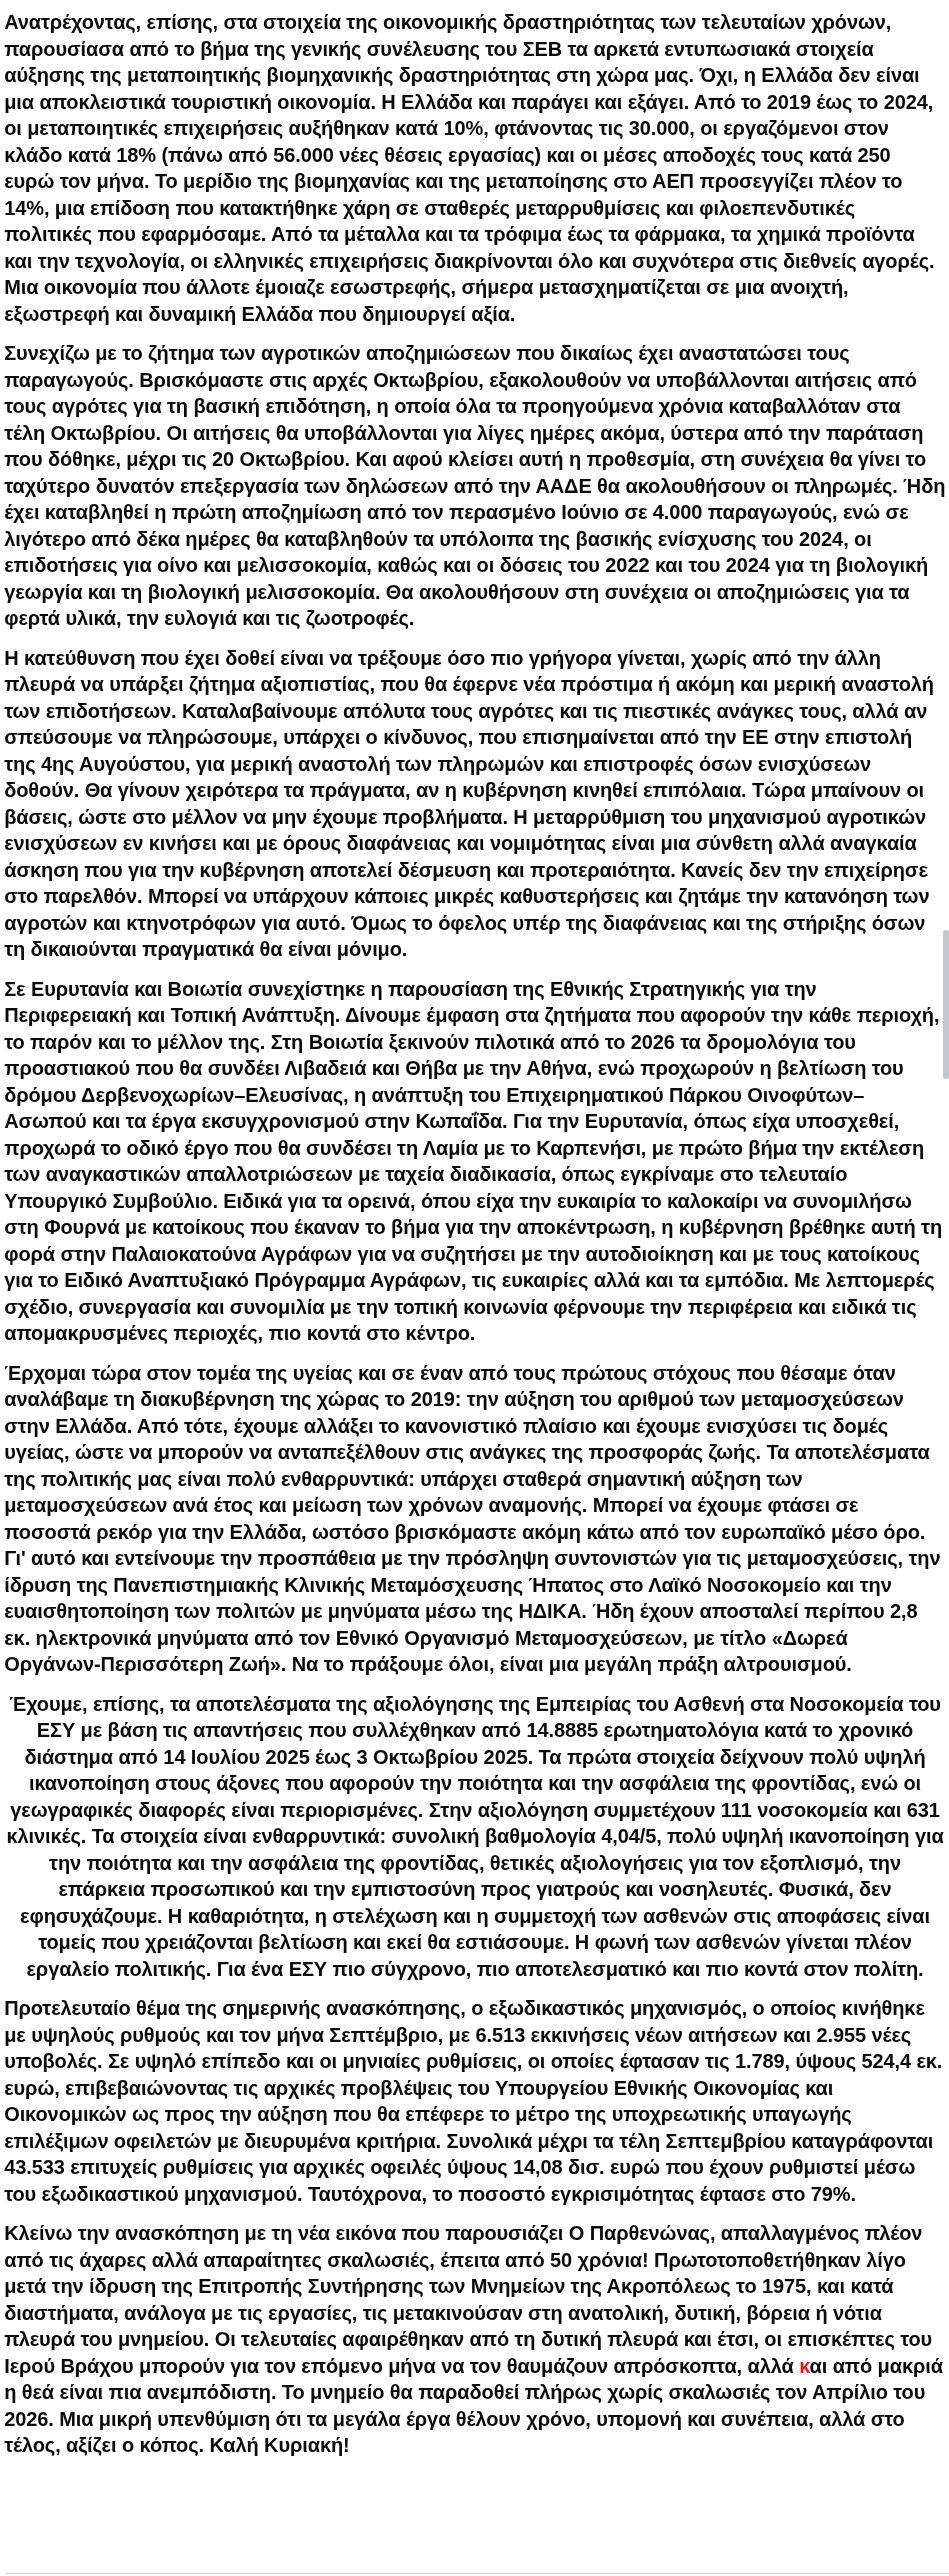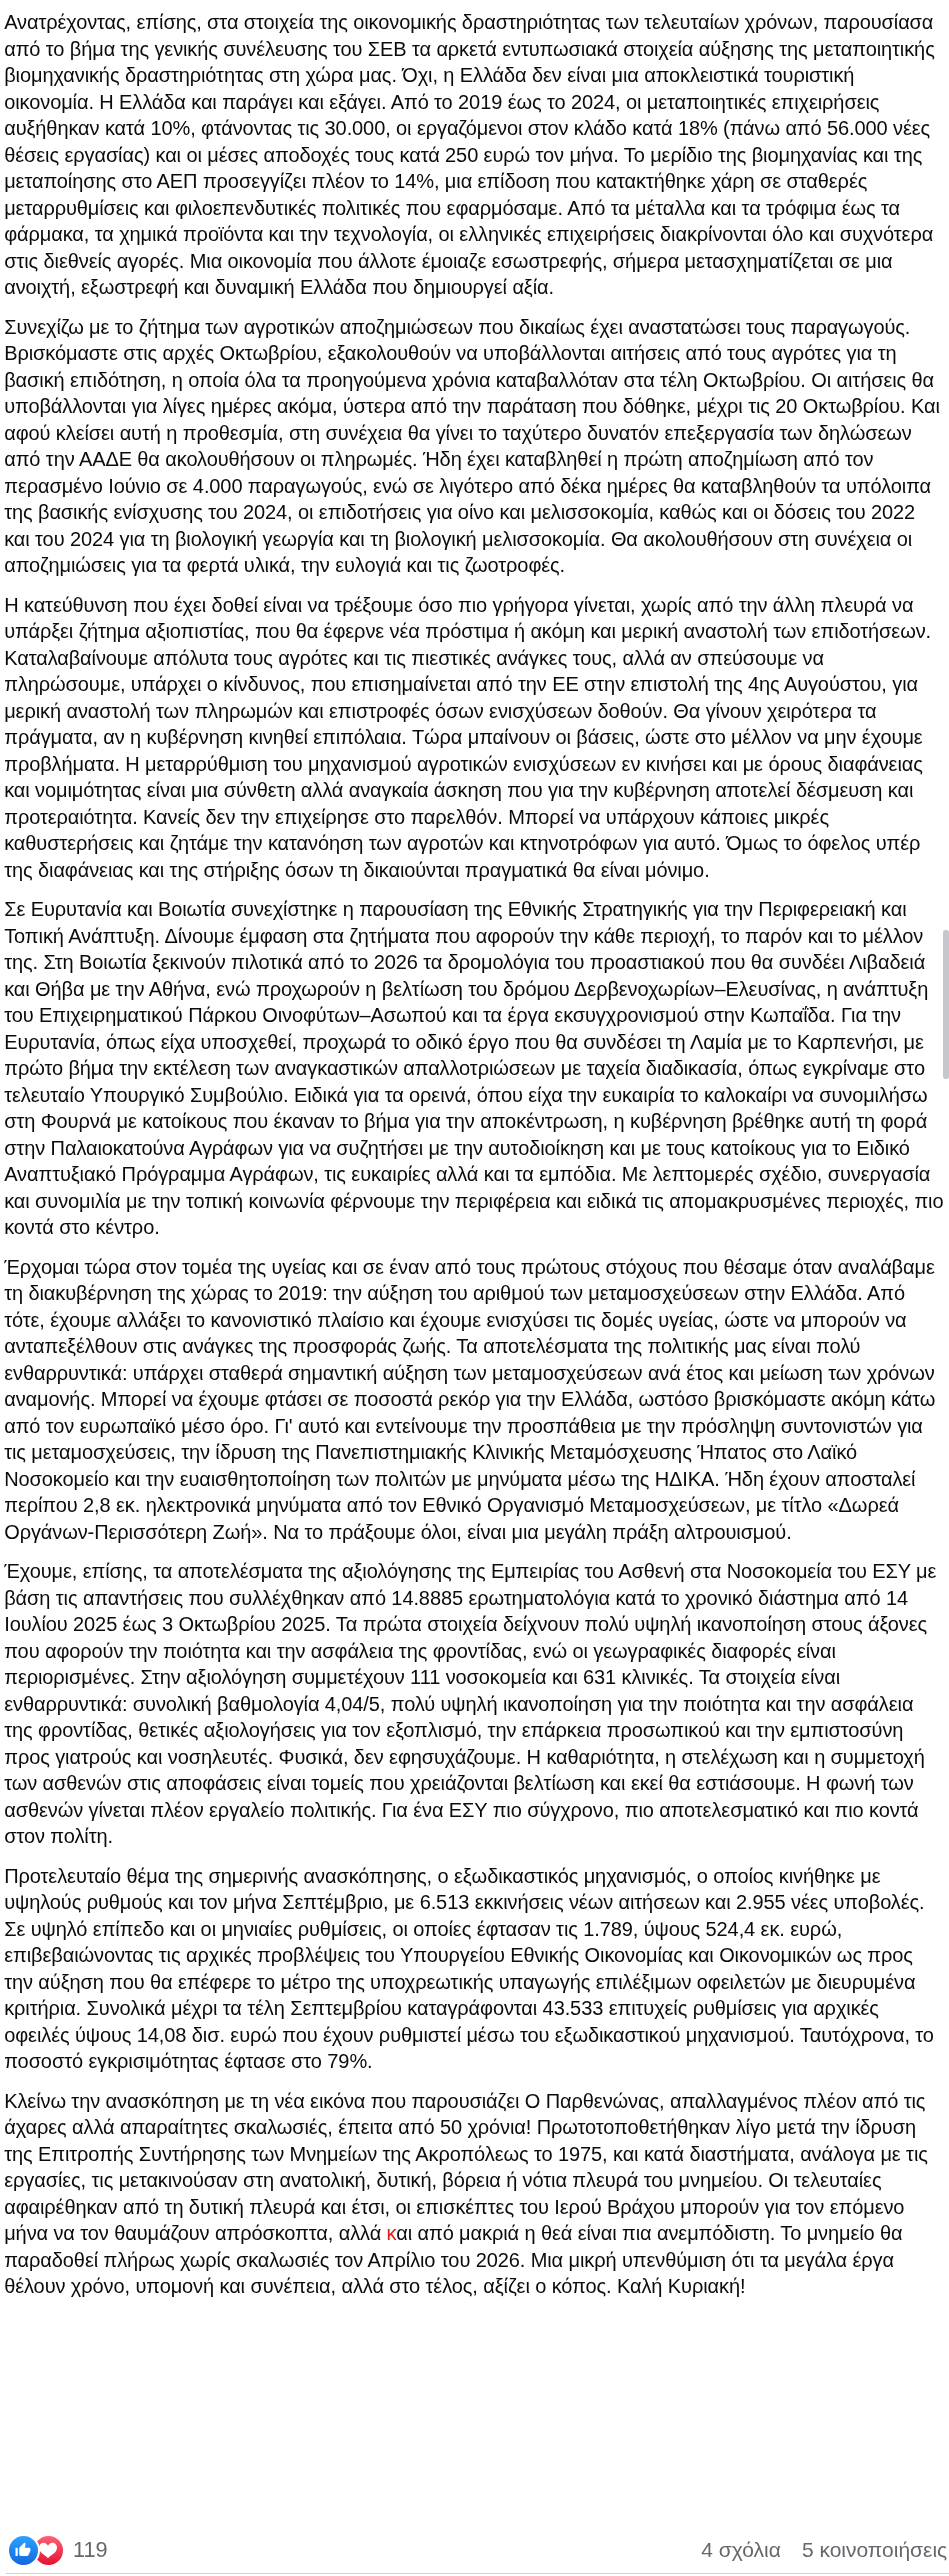--- a/index.html
+++ b/index.html
@@ -6,31 +6,32 @@
   .page{
     position:relative;
     width:950px;
     height:2576px;
     overflow:hidden;
     background:#fff;
     font-family:"Liberation Sans","DejaVu Sans",sans-serif;
   }
   .content{
     padding:9px 4.2px 0 4.2px;
+    font-weight:bold;
   }
   p.para{
     margin:0;
     font-size:20px;
     line-height:26.5px;
     letter-spacing:-0.1px;
     color:#0b0b0d;
     text-align:left;
   }
   p.para + p.para{margin-top:13px;}
-  p.para.tight{margin-top:0;}
+  p.para.tight{margin-top:0;text-align:center;}
   .footer{
     position:absolute;
     left:0;right:0;bottom:0;
     height:67px;
     background:#fff;
   }
   .meta-row{
     position:absolute;
     left:4.2px;right:2.8px;bottom:8.4px;
     height:35px;
@@ -95,38 +96,19 @@
       <p class="para">Συνεχίζω με το ζήτημα των αγροτικών αποζημιώσεων που δικαίως έχει αναστατώσει τους παραγωγούς. Βρισκόμαστε στις αρχές Οκτωβρίου, εξακολουθούν να υποβάλλονται αιτήσεις από τους αγρότες για τη βασική επιδότηση, η οποία όλα τα προηγούμενα χρόνια καταβαλλόταν στα τέλη Οκτωβρίου. Οι αιτήσεις θα υποβάλλονται για λίγες ημέρες ακόμα, ύστερα από την παράταση που δόθηκε, μέχρι τις 20 Οκτωβρίου. Και αφού κλείσει αυτή η προθεσμία, στη συνέχεια θα γίνει το ταχύτερο δυνατόν επεξεργασία των δηλώσεων από την ΑΑΔΕ θα ακολουθήσουν οι πληρωμές. Ήδη έχει καταβληθεί η πρώτη αποζημίωση από τον περασμένο Ιούνιο σε 4.000 παραγωγούς, ενώ σε λιγότερο από δέκα ημέρες θα καταβληθούν τα υπόλοιπα της βασικής ενίσχυσης του 2024, οι επιδοτήσεις για οίνο και μελισσοκομία, καθώς και οι δόσεις του 2022 και του 2024 για τη βιολογική γεωργία και τη βιολογική μελισσοκομία. Θα ακολουθήσουν στη συνέχεια οι αποζημιώσεις για τα φερτά υλικά, την ευλογιά και τις ζωοτροφές.</p>
       <p class="para">Η κατεύθυνση που έχει δοθεί είναι να τρέξουμε όσο πιο γρήγορα γίνεται, χωρίς από την άλλη πλευρά να υπάρξει ζήτημα αξιοπιστίας, που θα έφερνε νέα πρόστιμα ή ακόμη και μερική αναστολή των επιδοτήσεων. Καταλαβαίνουμε απόλυτα τους αγρότες και τις πιεστικές ανάγκες τους, αλλά αν σπεύσουμε να πληρώσουμε, υπάρχει ο κίνδυνος, που επισημαίνεται από την ΕΕ στην επιστολή της 4ης Αυγούστου, για μερική αναστολή των πληρωμών και επιστροφές όσων ενισχύσεων δοθούν. Θα γίνουν χειρότερα τα πράγματα, αν η κυβέρνηση κινηθεί επιπόλαια. Τώρα μπαίνουν οι βάσεις, ώστε στο μέλλον να μην έχουμε προβλήματα. Η μεταρρύθμιση του μηχανισμού αγροτικών ενισχύσεων εν κινήσει και με όρους διαφάνειας και νομιμότητας είναι μια σύνθετη αλλά αναγκαία άσκηση που για την κυβέρνηση αποτελεί δέσμευση και προτεραιότητα. Κανείς δεν την επιχείρησε στο παρελθόν. Μπορεί να υπάρχουν κάποιες μικρές καθυστερήσεις και ζητάμε την κατανόηση των αγροτών και κτηνοτρόφων για αυτό. Όμως το όφελος υπέρ της διαφάνειας και της στήριξης όσων τη δικαιούνται πραγματικά θα είναι μόνιμο.</p>
       <p class="para">Σε Ευρυτανία και Βοιωτία συνεχίστηκε η παρουσίαση της Εθνικής Στρατηγικής για την Περιφερειακή και Τοπική Ανάπτυξη. Δίνουμε έμφαση στα ζητήματα που αφορούν την κάθε περιοχή, το παρόν και το μέλλον της. Στη Βοιωτία ξεκινούν πιλοτικά από το 2026 τα δρομολόγια του προαστιακού που θα συνδέει Λιβαδειά και Θήβα με την Αθήνα, ενώ προχωρούν η βελτίωση του δρόμου Δερβενοχωρίων–Ελευσίνας, η ανάπτυξη του Επιχειρηματικού Πάρκου Οινοφύτων–Ασωπού και τα έργα εκσυγχρονισμού στην Κωπαΐδα. Για την Ευρυτανία, όπως είχα υποσχεθεί, προχωρά το οδικό έργο που θα συνδέσει τη Λαμία με το Καρπενήσι, με πρώτο βήμα την εκτέλεση των αναγκαστικών απαλλοτριώσεων με ταχεία διαδικασία, όπως εγκρίναμε στο τελευταίο Υπουργικό Συμβούλιο. Ειδικά για τα ορεινά, όπου είχα την ευκαιρία το καλοκαίρι να συνομιλήσω στη Φουρνά με κατοίκους που έκαναν το βήμα για την αποκέντρωση, η κυβέρνηση βρέθηκε αυτή τη φορά στην Παλαιοκατούνα Αγράφων για να συζητήσει με την αυτοδιοίκηση και με τους κατοίκους για το Ειδικό Αναπτυξιακό Πρόγραμμα Αγράφων, τις ευκαιρίες αλλά και τα εμπόδια. Με λεπτομερές σχέδιο, συνεργασία και συνομιλία με την τοπική κοινωνία φέρνουμε την περιφέρεια και ειδικά τις απομακρυσμένες περιοχές, πιο κοντά στο κέντρο.</p>
       <p class="para">Έρχομαι τώρα στον τομέα της υγείας και σε έναν από τους πρώτους στόχους που θέσαμε όταν αναλάβαμε τη διακυβέρνηση της χώρας το 2019: την αύξηση του αριθμού των μεταμοσχεύσεων στην Ελλάδα. Από τότε, έχουμε αλλάξει το κανονιστικό πλαίσιο και έχουμε ενισχύσει τις δομές υγείας, ώστε να μπορούν να ανταπεξέλθουν στις ανάγκες της προσφοράς ζωής. Τα αποτελέσματα της πολιτικής μας είναι πολύ ενθαρρυντικά: υπάρχει σταθερά σημαντική αύξηση των μεταμοσχεύσεων ανά έτος και μείωση των χρόνων αναμονής. Μπορεί να έχουμε φτάσει σε ποσοστά ρεκόρ για την Ελλάδα, ωστόσο βρισκόμαστε ακόμη κάτω από τον ευρωπαϊκό μέσο όρο. Γι' αυτό και εντείνουμε την προσπάθεια με την πρόσληψη συντονιστών για τις μεταμοσχεύσεις, την ίδρυση της Πανεπιστημιακής Κλινικής Μεταμόσχευσης Ήπατος στο Λαϊκό Νοσοκομείο και την ευαισθητοποίηση των πολιτών με μηνύματα μέσω της ΗΔΙΚΑ. Ήδη έχουν αποσταλεί περίπου 2,8 εκ. ηλεκτρονικά μηνύματα από τον Εθνικό Οργανισμό Μεταμοσχεύσεων, με τίτλο «Δωρεά Οργάνων-Περισσότερη Ζωή». Να το πράξουμε όλοι, είναι μια μεγάλη πράξη αλτρουισμού.</p>
       <p class="para tight">Έχουμε, επίσης, τα αποτελέσματα της αξιολόγησης της Εμπειρίας του Ασθενή στα Νοσοκομεία του ΕΣΥ με βάση τις απαντήσεις που συλλέχθηκαν από 14.8885 ερωτηματολόγια κατά το χρονικό διάστημα από 14 Ιουλίου 2025 έως 3 Οκτωβρίου 2025. Τα πρώτα στοιχεία δείχνουν πολύ υψηλή ικανοποίηση στους άξονες που αφορούν την ποιότητα και την ασφάλεια της φροντίδας, ενώ οι γεωγραφικές διαφορές είναι περιορισμένες. Στην αξιολόγηση συμμετέχουν 111 νοσοκομεία και 631 κλινικές. Τα στοιχεία είναι ενθαρρυντικά: συνολική βαθμολογία 4,04/5, πολύ υψηλή ικανοποίηση για την ποιότητα και την ασφάλεια της φροντίδας, θετικές αξιολογήσεις για τον εξοπλισμό, την επάρκεια προσωπικού και την εμπιστοσύνη προς γιατρούς και νοσηλευτές. Φυσικά, δεν εφησυχάζουμε. Η καθαριότητα, η στελέχωση και η συμμετοχή των ασθενών στις αποφάσεις είναι τομείς που χρειάζονται βελτίωση και εκεί θα εστιάσουμε. Η φωνή των ασθενών γίνεται πλέον εργαλείο πολιτικής. Για ένα ΕΣΥ πιο σύγχρονο, πιο αποτελεσματικό και πιο κοντά στον πολίτη.</p>
       <p class="para">Προτελευταίο θέμα της σημερινής ανασκόπησης, ο εξωδικαστικός μηχανισμός, ο οποίος κινήθηκε με υψηλούς ρυθμούς και τον μήνα Σεπτέμβριο, με 6.513 εκκινήσεις νέων αιτήσεων και 2.955 νέες υποβολές. Σε υψηλό επίπεδο και οι μηνιαίες ρυθμίσεις, οι οποίες έφτασαν τις 1.789, ύψους 524,4 εκ. ευρώ, επιβεβαιώνοντας τις αρχικές προβλέψεις του Υπουργείου Εθνικής Οικονομίας και Οικονομικών ως προς την αύξηση που θα επέφερε το μέτρο της υποχρεωτικής υπαγωγής επιλέξιμων οφειλετών με διευρυμένα κριτήρια. Συνολικά μέχρι τα τέλη Σεπτεμβρίου καταγράφονται 43.533 επιτυχείς ρυθμίσεις για αρχικές οφειλές ύψους 14,08 δισ. ευρώ που έχουν ρυθμιστεί μέσω του εξωδικαστικού μηχανισμού. Ταυτόχρονα, το ποσοστό εγκρισιμότητας έφτασε στο 79%.</p>
       <p class="para"><span>Κλείνω την ανασκόπηση με τη νέα εικόνα που παρουσιάζει Ο Παρθενώνας, απαλλαγμένος πλέον από τις άχαρες αλλά απαραίτητες  σκαλωσιές, έπειτα από 50 χρόνια! Πρωτοτοποθετήθηκαν λίγο μετά την ίδρυση της Επιτροπής Συντήρησης των Μνημείων της Ακροπόλεως το 1975, και κατά διαστήματα, ανάλογα με τις εργασίες, τις μετακινούσαν στη ανατολική, δυτική, βόρεια ή νότια πλευρά του μνημείου. Οι τελευταίες αφαιρέθηκαν από τη δυτική πλευρά και έτσι, οι επισκέπτες του Ιερού Βράχου μπορούν για τον επόμενο μήνα να τον θαυμάζουν απρόσκοπτα, αλλά </span><span style="color: rgb(228, 27, 23);">κ</span><span>αι από μακριά η θεά είναι πια ανεμπόδιστη. Το μνημείο θα παραδοθεί πλήρως χωρίς σκαλωσιές τον Απρίλιο του 2026. Μια μικρή υπενθύμιση ότι τα μεγάλα έργα θέλουν χρόνο, υπομονή και συνέπεια, αλλά στο τέλος, αξίζει ο κόπος. Καλή Κυριακή!</span></p>
     </div>
 
   <div class="footer">
-    <div class="meta-row">
-      <div class="reactions">
-        <span class="rxn like">
-          <svg viewBox="0 0 24 24" aria-hidden="true">
-            <path d="M2 20h2c.55 0 1-.45 1-1v-9c0-.55-.45-1-1-1H2v11zm19.83-7.12c.11-.25.17-.52.17-.8V11c0-1.1-.9-2-2-2h-5.5l.92-4.65c.05-.22.02-.46-.08-.66-.23-.45-.52-.86-.88-1.22L14 2 7.59 8.41C7.21 8.79 7 9.3 7 9.83v7.84C7 18.95 8.05 20 9.34 20h8.11c.7 0 1.36-.37 1.72-.97l2.66-6.15z"></path>
-          </svg>
-        </span>
-        <span class="rxn love">
-          <svg viewBox="0 0 32 30" aria-hidden="true">
-            <path d="M23.6 2c-3.4 0-6.3 2.7-7.6 5.6C14.7 4.7 11.8 2 8.4 2 3.8 2 0 5.8 0 10.4c0 9.5 9.8 12.1 16 19.1 6.1-7 16-9.6 16-19.1C32 5.8 28.2 2 23.6 2z"></path>
-          </svg>
-        </span>
-        <span class="rxn-count">119</span>
-      </div>
-      <div class="meta-right">
-        <span>4 σχόλια</span>
-        <span>5 κοινοποιήσεις</span>
-      </div>
-    </div>
     <div class="divider"></div>
   </div>
 
   <div class="scroll-thumb"></div>
 
 </div>
 
 
 </body></html>

